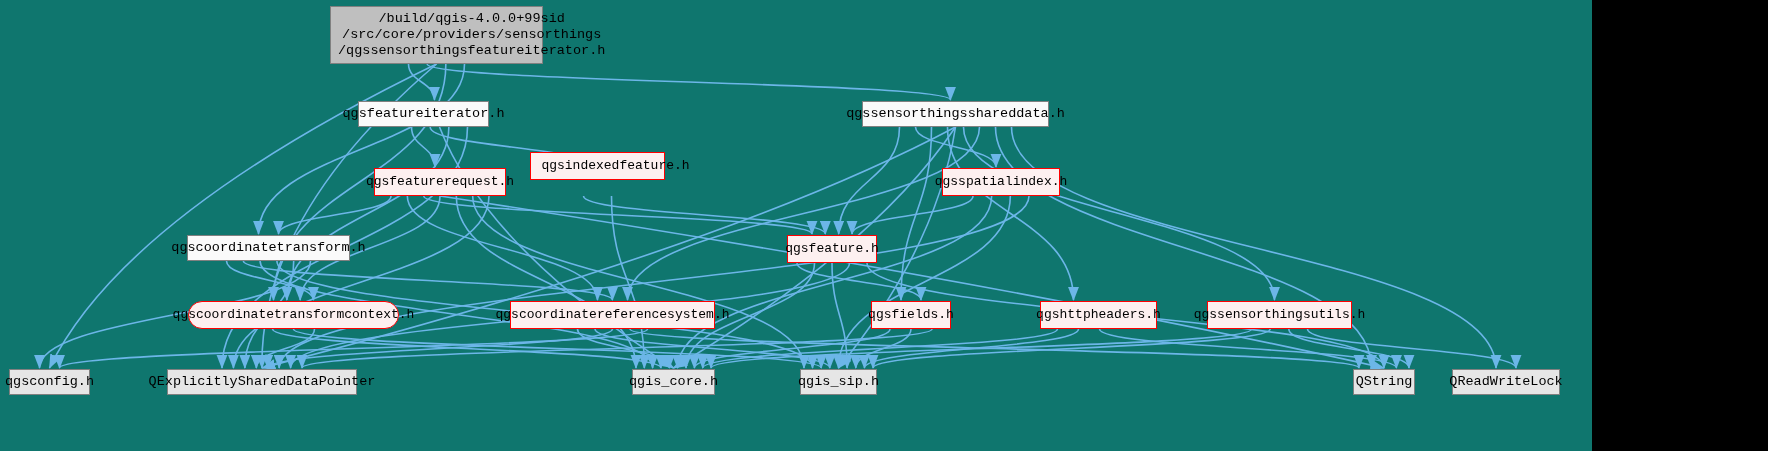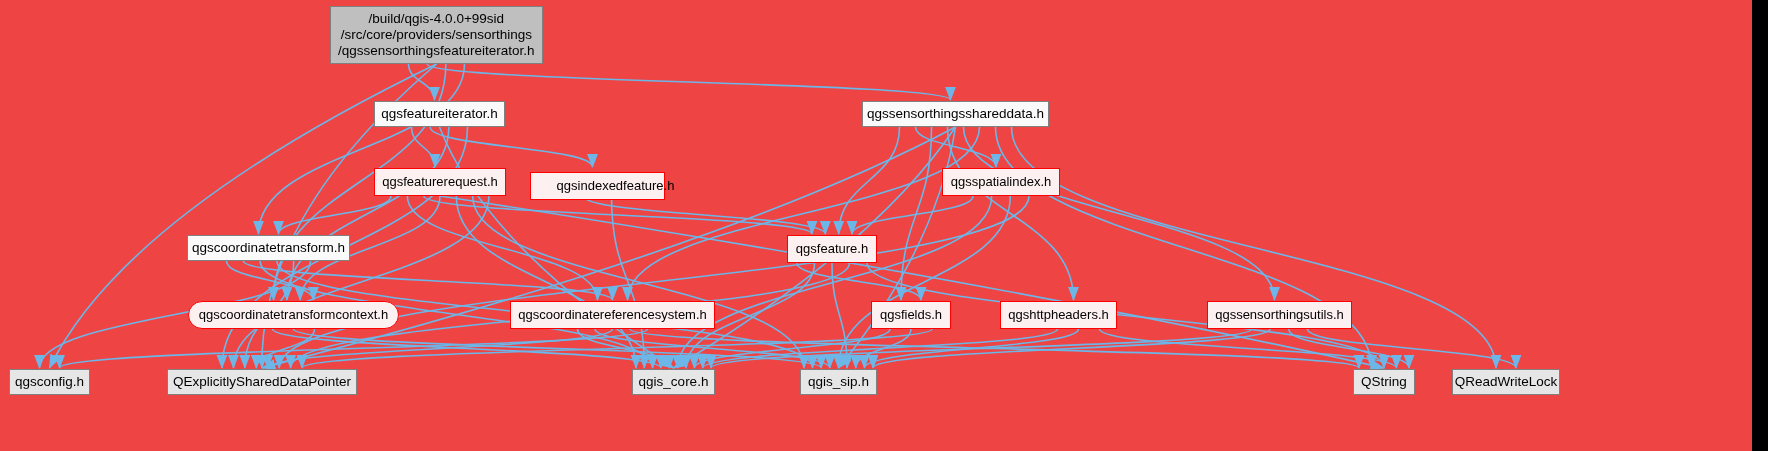--- a/index.html
+++ b/index.html
@@ -1,17 +1,17 @@
 <!DOCTYPE html>
 <html><head>
 <meta charset="utf-8">
 <style>
   html,body{margin:0;padding:0;background:#000;}
-  #stage{position:relative;width:1752px;height:451px;background:#ef4444;overflow:hidden;
-         font-family:Liberation Sans, sans-serif;}
+  #stage{position:relative;width:1592px;height:451px;background:#0f766e;overflow:hidden;
+         font-family:Liberation Mono, monospace;}
   svg#edges{position:absolute;left:0;top:0;width:1768px;height:451px;}
   .node{position:absolute;box-sizing:border-box;display:flex;align-items:center;
         justify-content:center;text-align:center;line-height:1.18;}
   .n-root{background:#bfbfbf;border:1px solid #808080;color:#000;font-size:13.5px;
           white-space:pre;justify-content:flex-start;padding-left:7px;}
   .n-plain{background:#fafafa;border:1px solid #808080;color:#000;font-size:13.5px;white-space:nowrap;}
   .n-red{background:#fdf0f0;border:1.6px solid #ff0000;color:#000;font-size:13px;white-space:nowrap;}
   .n-leaf{background:#e6e6e6;border:1px solid #808080;color:#000;font-size:13.5px;white-space:nowrap;}
 </style>
 </head>
@@ -87,31 +87,31 @@
       <path d="M955.5,127 Q874.5,247.5 673.5,368" stroke="#6cb6e8" stroke-width="1.6" fill="none" marker-end="url(#ar)"></path>
       <path d="M955.5,127 Q937,247.5 838.5,368" stroke="#6cb6e8" stroke-width="1.6" fill="none" marker-end="url(#ar)"></path>
       <path d="M955.5,127 Q728.75,247.5 262,368" stroke="#6cb6e8" stroke-width="1.6" fill="none" marker-end="url(#ar)"></path>
       <path d="M439.5,127 Q486.5,247.5 673.5,368" stroke="#6cb6e8" stroke-width="1.6" fill="none" marker-end="url(#ar)"></path>
       <path d="M440,196 Q1002,282 1384,368" stroke="#6cb6e8" stroke-width="1.6" fill="none" marker-end="url(#ar)"></path>
     </svg>
   <div id="nodes">
       <div class="node n-root" style="left: 330px; top: 6px; width: 213px; height: 58px;">/build/qgis-4.0.0+99sid
 /src/core/providers/sensorthings
 /qgssensorthingsfeatureiterator.h</div>
-      <div class="node n-plain" style="left: 374px; top: 101px; width: 131px; height: 26px;">qgsfeatureiterator.h</div>
+      <div class="node n-plain" style="left: 358px; top: 101px; width: 131px; height: 26px;">qgsfeatureiterator.h</div>
       <div class="node n-plain" style="left: 862px; top: 101px; width: 187px; height: 26px;">qgssensorthingsshareddata.h</div>
       <div class="node n-red" style="left: 374px; top: 168px; width: 132px; height: 28px;">qgsfeaturerequest.h</div>
-      <div class="node n-red" style="left: 530px; top: 172px; width: 135px; height: 28px; padding-left: 36px;">qgsindexedfeature.h</div>
+      <div class="node n-red" style="left: 530px; top: 152px; width: 135px; height: 28px; padding-left: 36px;">qgsindexedfeature.h</div>
       <div class="node n-red" style="left: 942px; top: 168px; width: 118px; height: 28px;">qgsspatialindex.h</div>
       <div class="node n-plain" style="left: 187px; top: 235px; width: 163px; height: 26px;">qgscoordinatetransform.h</div>
       <div class="node n-red" style="left: 787px; top: 235px; width: 90px; height: 28px;">qgsfeature.h</div>
       <div class="node n-red" style="left: 188px; top: 301px; width: 211px; height: 28px; border-radius: 14px;">qgscoordinatetransformcontext.h</div>
       <div class="node n-red" style="left: 510px; top: 301px; width: 205px; height: 28px;">qgscoordinatereferencesystem.h</div>
       <div class="node n-red" style="left: 871px; top: 301px; width: 80px; height: 28px;">qgsfields.h</div>
-      <div class="node n-red" style="left: 1000px; top: 301px; width: 117px; height: 28px;">qgshttpheaders.h</div>
+      <div class="node n-red" style="left: 1040px; top: 301px; width: 117px; height: 28px;">qgshttpheaders.h</div>
       <div class="node n-red" style="left: 1207px; top: 301px; width: 145px; height: 28px;">qgssensorthingsutils.h</div>
       <div class="node n-leaf" style="left: 9px; top: 369px; width: 81px; height: 26px;">qgsconfig.h</div>
       <div class="node n-leaf" style="left: 167px; top: 369px; width: 190px; height: 26px;">QExplicitlySharedDataPointer</div>
       <div class="node n-leaf" style="left: 632px; top: 369px; width: 83px; height: 26px;">qgis_core.h</div>
       <div class="node n-leaf" style="left: 800px; top: 369px; width: 77px; height: 26px;">qgis_sip.h</div>
       <div class="node n-leaf" style="left: 1353px; top: 369px; width: 62px; height: 26px;">QString</div>
       <div class="node n-leaf" style="left: 1452px; top: 369px; width: 108px; height: 26px;">QReadWriteLock</div>
     </div>
 </div>
 

